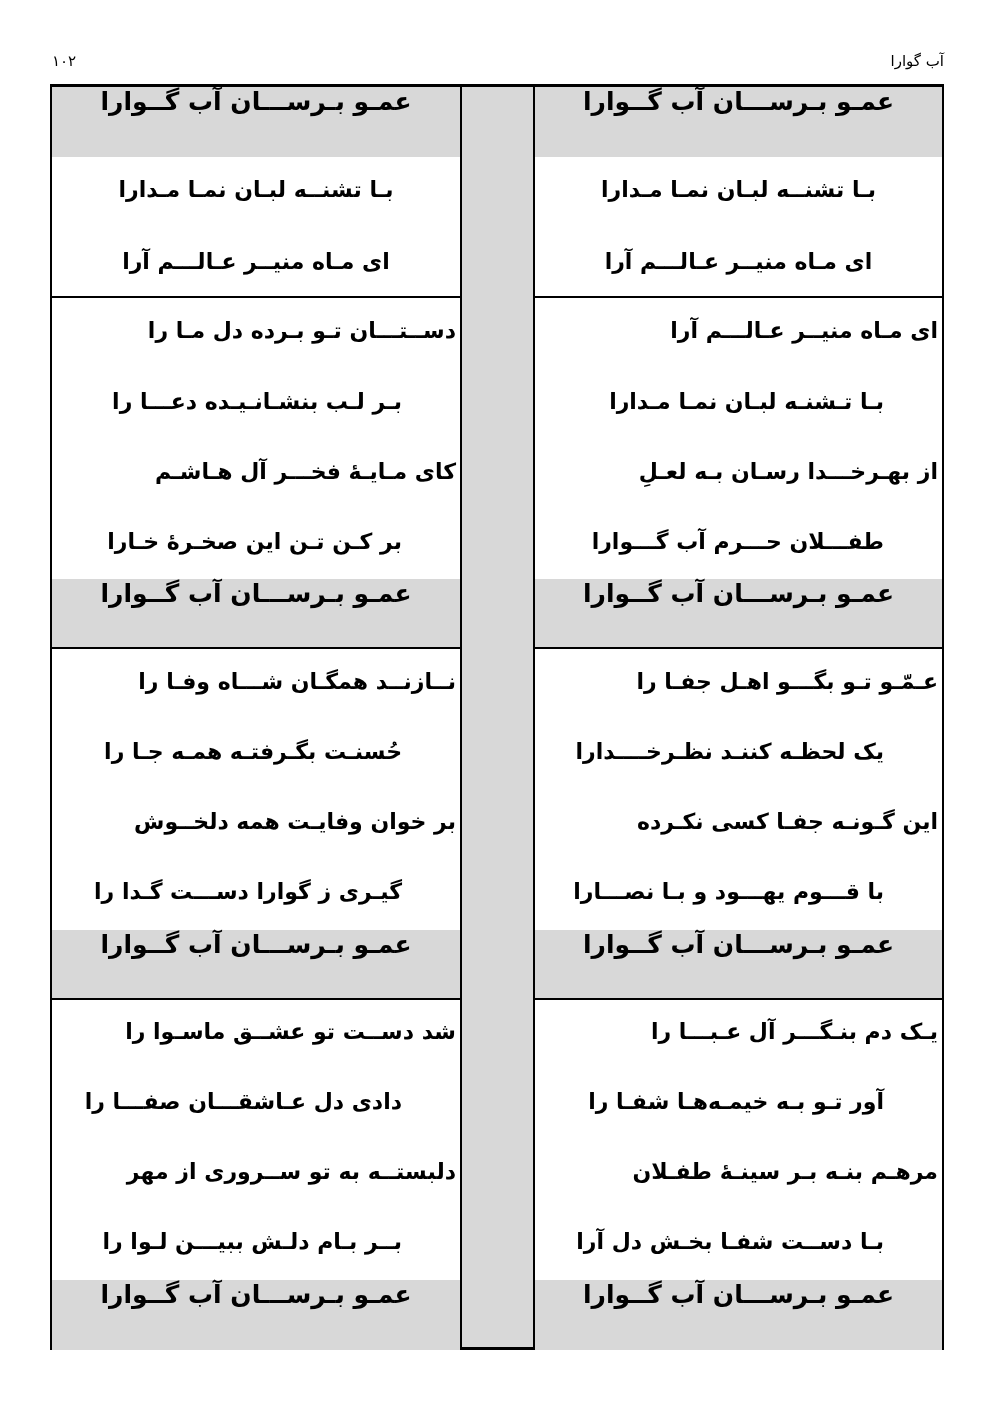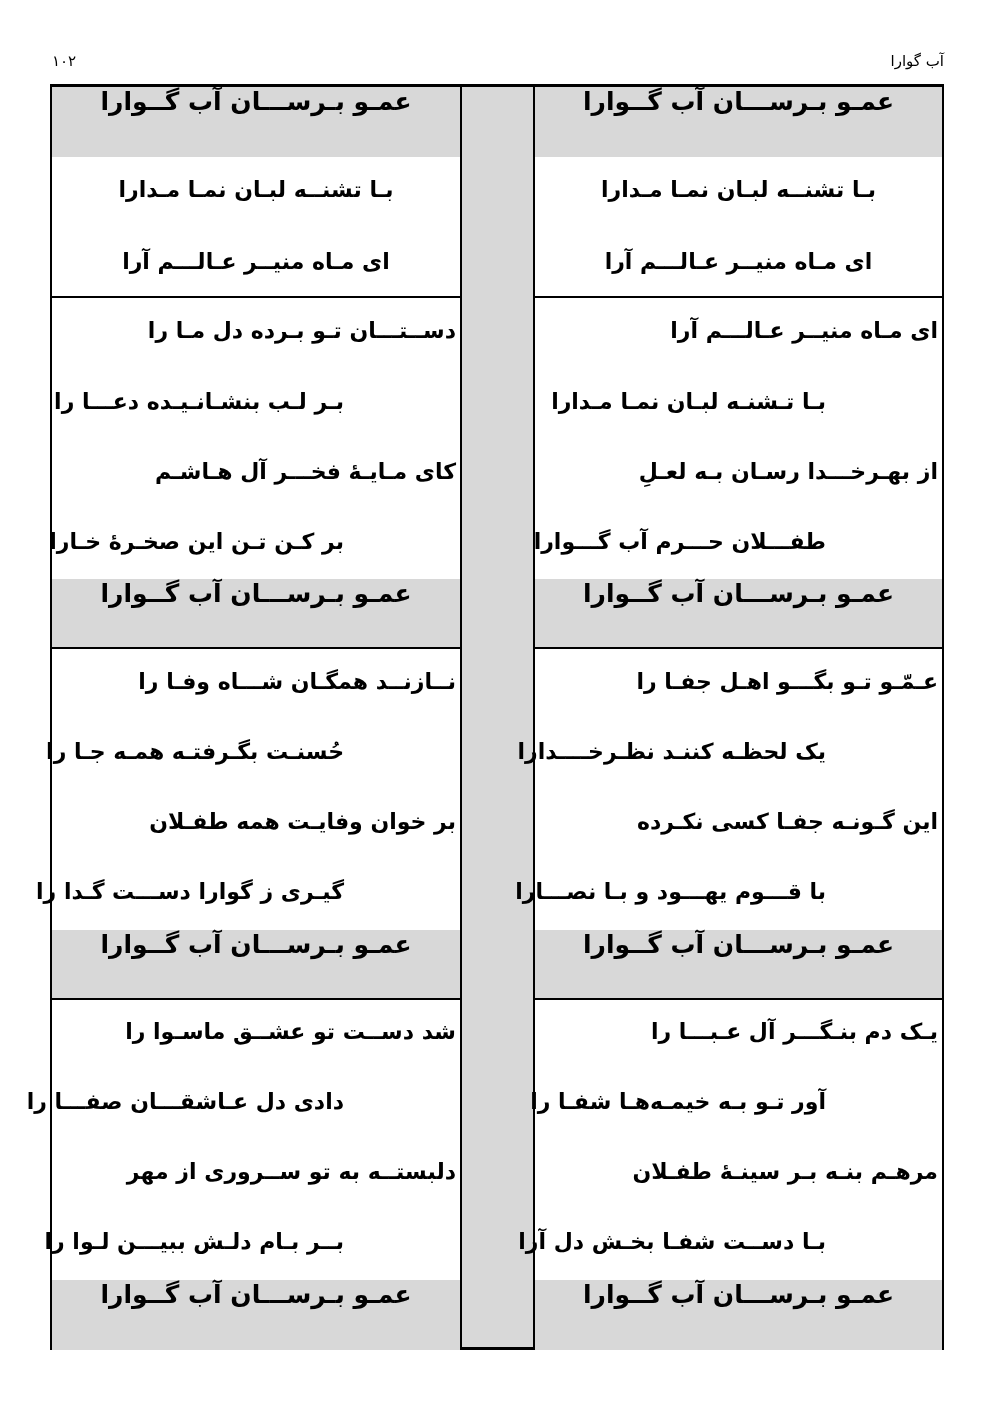--- a/index.html
+++ b/index.html
@@ -10,21 +10,21 @@
   .table { position:absolute; left:50px; top:84px; width:894px; height:1266px; border-top:3px solid #000; border-bottom:3px solid #000; box-sizing:border-box; }
   .col { position:absolute; top:0; bottom:0; }
   .col-left { left:0; width:412px; border-left:2px solid #000; border-right:2px solid #000; box-sizing:border-box; }
   .col-mid { left:412px; width:71px; background:#d8d8d8; }
   .col-right { left:483px; width:411px; border-left:2px solid #000; border-right:2px solid #000; box-sizing:border-box; }
   .band { position:absolute; left:0; right:0; background:#d8d8d8; display:flex; justify-content:center; direction:rtl; font-weight:bold; font-size:25px; }
   .rule { position:absolute; left:-2px; right:-2px; height:2px; background:#000; }
   .verse { position:absolute; left:0; right:0; direction:rtl; font-weight:bold; font-size:22px; white-space:nowrap; }
   .c { text-align:center; }
   .v1 { text-align:right; padding-right:4px; }
-  .v2 { text-align:right; padding-right:116px; }
+  .v2 { text-align:right; padding-right:58px; }
 </style>
 </head>
 <body>
 
 <div class="hdr hdr-title">آب گوارا</div>
 <div class="hdr hdr-page">۱۰۲</div>
 
 <div class="table">
   <div class="col col-mid"></div>
 
@@ -75,21 +75,21 @@
     <div class="verse v2" style="top:302px">بـر لـب بنشـانـیـده دعـــا را</div>
     <div class="verse v1" style="top:372px">کای مـایـۀ فخـــر آل هـاشـم</div>
     <div class="verse v2" style="top:442px">بر کـن تـن این صخـرۀ خـارا</div>
     <div class="band" style="top:492px;height:68px">
         <span>عمـو بـرســـان آب گــوارا</span>
       </div>
     <div class="rule" style="top:560px"></div>
 
     <div class="verse v1" style="top:582px">نــازنــد همگـان شـــاه وفـا را</div>
     <div class="verse v2" style="top:652px">حُسنـت بگـرفتـه همـه جـا را</div>
-    <div class="verse v1" style="top:722px">بر خوان وفایـت همه طفـلان</div>
+    <div class="verse v1" style="top:722px">بر خوان وفایـت همه دلخــوش</div>
     <div class="verse v2" style="top:792px">گیـری ز گوارا دســـت گـدا را</div>
     <div class="band" style="top:843px;height:68px">
         <span>عمـو بـرســـان آب گــوارا</span>
       </div>
     <div class="rule" style="top:911px"></div>
 
     <div class="verse v1" style="top:932px">شد دســت تو عشــق ماسـوا را</div>
     <div class="verse v2" style="top:1002px">دادی دل عـاشقـــان صفـــا را</div>
     <div class="verse v2" style="top:1142px">بــر بـام دلـش ببیـــن لـوا را</div>
     <div class="verse v1" style="top:1072px">دلبستــه به تو ســروری از مهر</div>

